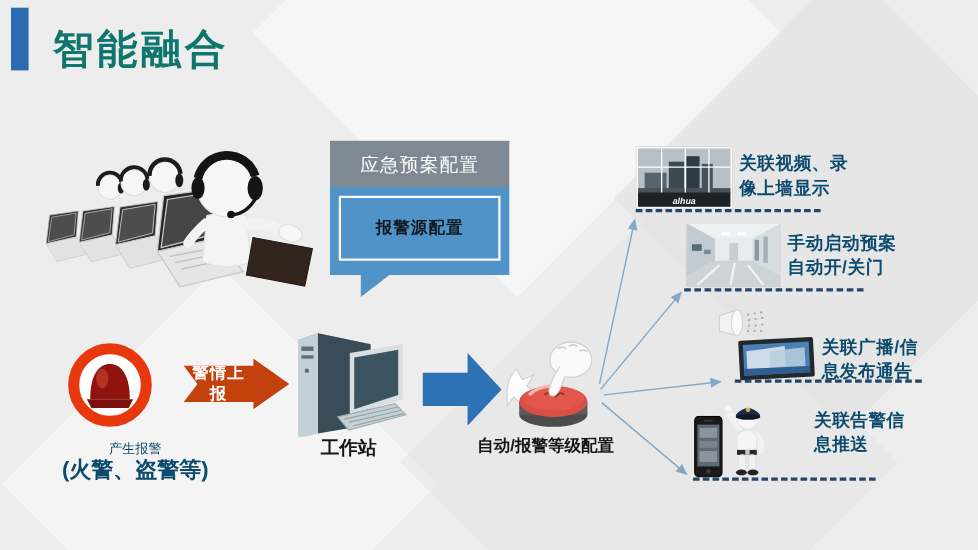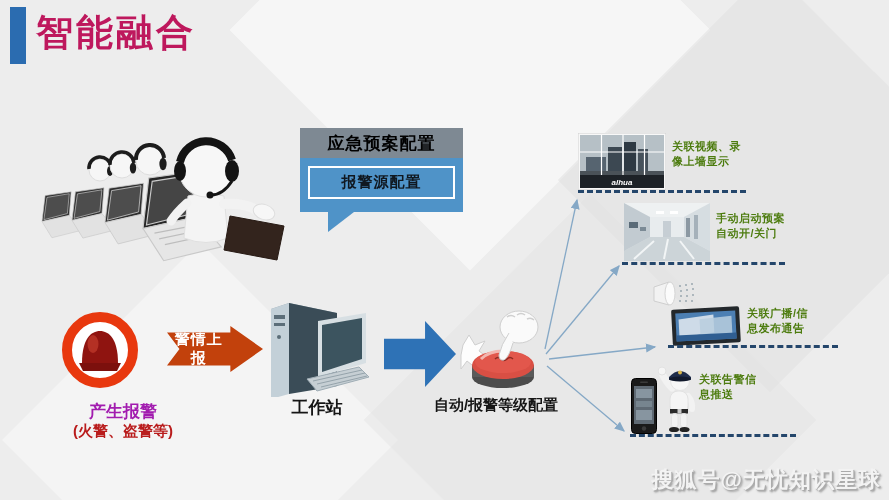--- a/index.html
+++ b/index.html
@@ -11,56 +11,56 @@
   .bg-diamond{position:absolute;transform:rotate(45deg);pointer-events:none;}
   .bgd1{left:300px;top:-140px;width:340px;height:340px;background:rgba(255,255,255,.5);}
   .bgd2{left:620px;top:30px;width:300px;height:300px;background:rgba(224,224,224,.55);}
   .bgd3{left:60px;top:300px;width:280px;height:280px;background:rgba(255,255,255,.4);}
   .bgd4{left:430px;top:260px;width:320px;height:320px;background:rgba(226,226,226,.45);}
 
   .abs{position:absolute;}
 
   
   .accent-bar{left:10px;top:7px;width:16px;height:57px;background:#2b6cb0;}
-  .page-title{left:36px;top:8px;font-size:37px;font-weight:bold;color:#be185d;letter-spacing:3px;margin:0;}
+  .page-title{left:36px;top:8px;font-size:37px;font-weight:bold;color:#0f766e;letter-spacing:3px;margin:12px;}
 
   
   .alarm-ring{left:62px;top:312px;width:76px;height:76px;border-radius:50%;
     border:10px solid #e8380e;background:#fff;box-sizing:border-box;}
   .alarm-ring svg{position:absolute;left:1px;top:1px;}
   .alarm-caption{left:42px;top:401px;width:162px;text-align:center;line-height:1.25;}
-  .alarm-caption .cap1{font-size:17px;font-weight:bold;color:#a21caf;}
-  .alarm-caption .cap2{font-size:15px;font-weight:bold;color:#b91c1c;}
+  .alarm-caption .cap1{font-size:12px;font-weight:normal;color:#0c4a6e;}
+  .alarm-caption .cap2{font-size:20px;font-weight:bold;color:#0c4a6e;}
 
   
   .report-arrow{left:167px;top:326px;width:96px;height:46px;background:#c2410c;
     clip-path:polygon(0 14%,66% 14%,66% 0,100% 50%,66% 100%,66% 86%,0 86%,13% 50%);
     display:flex;align-items:center;}
   .report-arrow span{display:block;width:66%;text-align:center;color:#fff;
     font-size:15px;font-weight:bold;letter-spacing:1px;}
   .big-arrow{left:384px;top:321px;width:72px;height:66px;background:#2e72b6;
     clip-path:polygon(0 27%,57% 27%,57% 0,100% 50%,57% 100%,57% 73%,0 73%);}
 
   
   .panel{left:300px;top:128px;width:163px;}
-  .panel-header{height:30px;background:#7e8993;color:#000000;font-weight:bold;font-size:17px;
+  .panel-header{height:42px;background:#7e8993;color:#ffffff;font-weight:normal;font-size:17px;
     display:flex;align-items:center;justify-content:center;letter-spacing:1px;}
   .panel-body{background:#4f93c8;padding:8px 8px 13px 8px;display:flex;flex-direction:column;gap:8px;}
   .panel-item{border:2px solid #fff;color:#101820;font-weight:bold;font-size:15px;
-    text-align:center;padding:5px 0;letter-spacing:1px;}
+    text-align:center;padding:18px 0;letter-spacing:1px;}
   .panel-tail{position:absolute;left:28px;top:100%;width:0;height:0;
     border-top:20px solid #4f93c8;border-right:26px solid transparent;}
 
   .workstation-label{left:258px;top:396px;width:118px;text-align:center;
     font-size:17px;font-weight:bold;color:#151515;}
   .button-label{left:421px;top:396px;width:150px;text-align:center;
     font-size:15px;font-weight:bold;color:#151515;}
 
   
-  .out-label{font-size:11px;font-weight:bold;color:#4d7c0f;line-height:1.4;
+  .out-label{font-size:16px;font-weight:bold;color:#0c4a6e;line-height:1.4;
     white-space:pre-line;letter-spacing:.5px;}
   .dash{height:0;border-bottom:3px dashed #24466b;}
 
   .watermark{right:8px;bottom:5px;font-size:22px;font-weight:bold;
     color:#f3f3f3;text-shadow:1px 1px 0 #ababab,2px 2px 2px #9b9b9b;letter-spacing:1px;}
 </style>
 </head>
 <body>
 
 <div class="slide">
@@ -292,19 +292,18 @@
     <path d="M11,13 Q22,1 33,13 L33,16 Q22,10 11,16 Z" fill="#1d2b49"></path>
     <ellipse cx="22" cy="15" rx="11" ry="2.6" fill="#10182b"></ellipse>
     <circle cx="22" cy="8.5" r="2" fill="#d9b64a"></circle>
     <rect x="12" y="45" width="18" height="4.5" fill="#2a2a2a"></rect>
     <rect x="19.5" y="45" width="4" height="4.5" fill="#c9c9c9"></rect>
     <rect x="13.5" y="49.5" width="6.5" height="14" rx="3" fill="#f2f2f2" stroke="#e2e2e2"></rect>
     <rect x="22.5" y="49.5" width="6.5" height="14" rx="3" fill="#f2f2f2" stroke="#e2e2e2"></rect>
     <ellipse cx="16" cy="65.5" rx="5" ry="2.6" fill="#222"></ellipse>
     <ellipse cx="26.5" cy="65.5" rx="5" ry="2.6" fill="#222"></ellipse>
   </svg>
-  <div class="abs out-label" style="left:699px;top:372px;width:100px">关联告警信
+  <div class="abs out-label" style="left:740px;top:372px;width:100px">关联告警信
 息推送</div>
   <div class="abs dash" style="left:630px;top:434px;width:166px"></div>
 
-  <div class="abs watermark">搜狐号@无忧知识星球</div>
 
 </div>
 
 </body></html>

